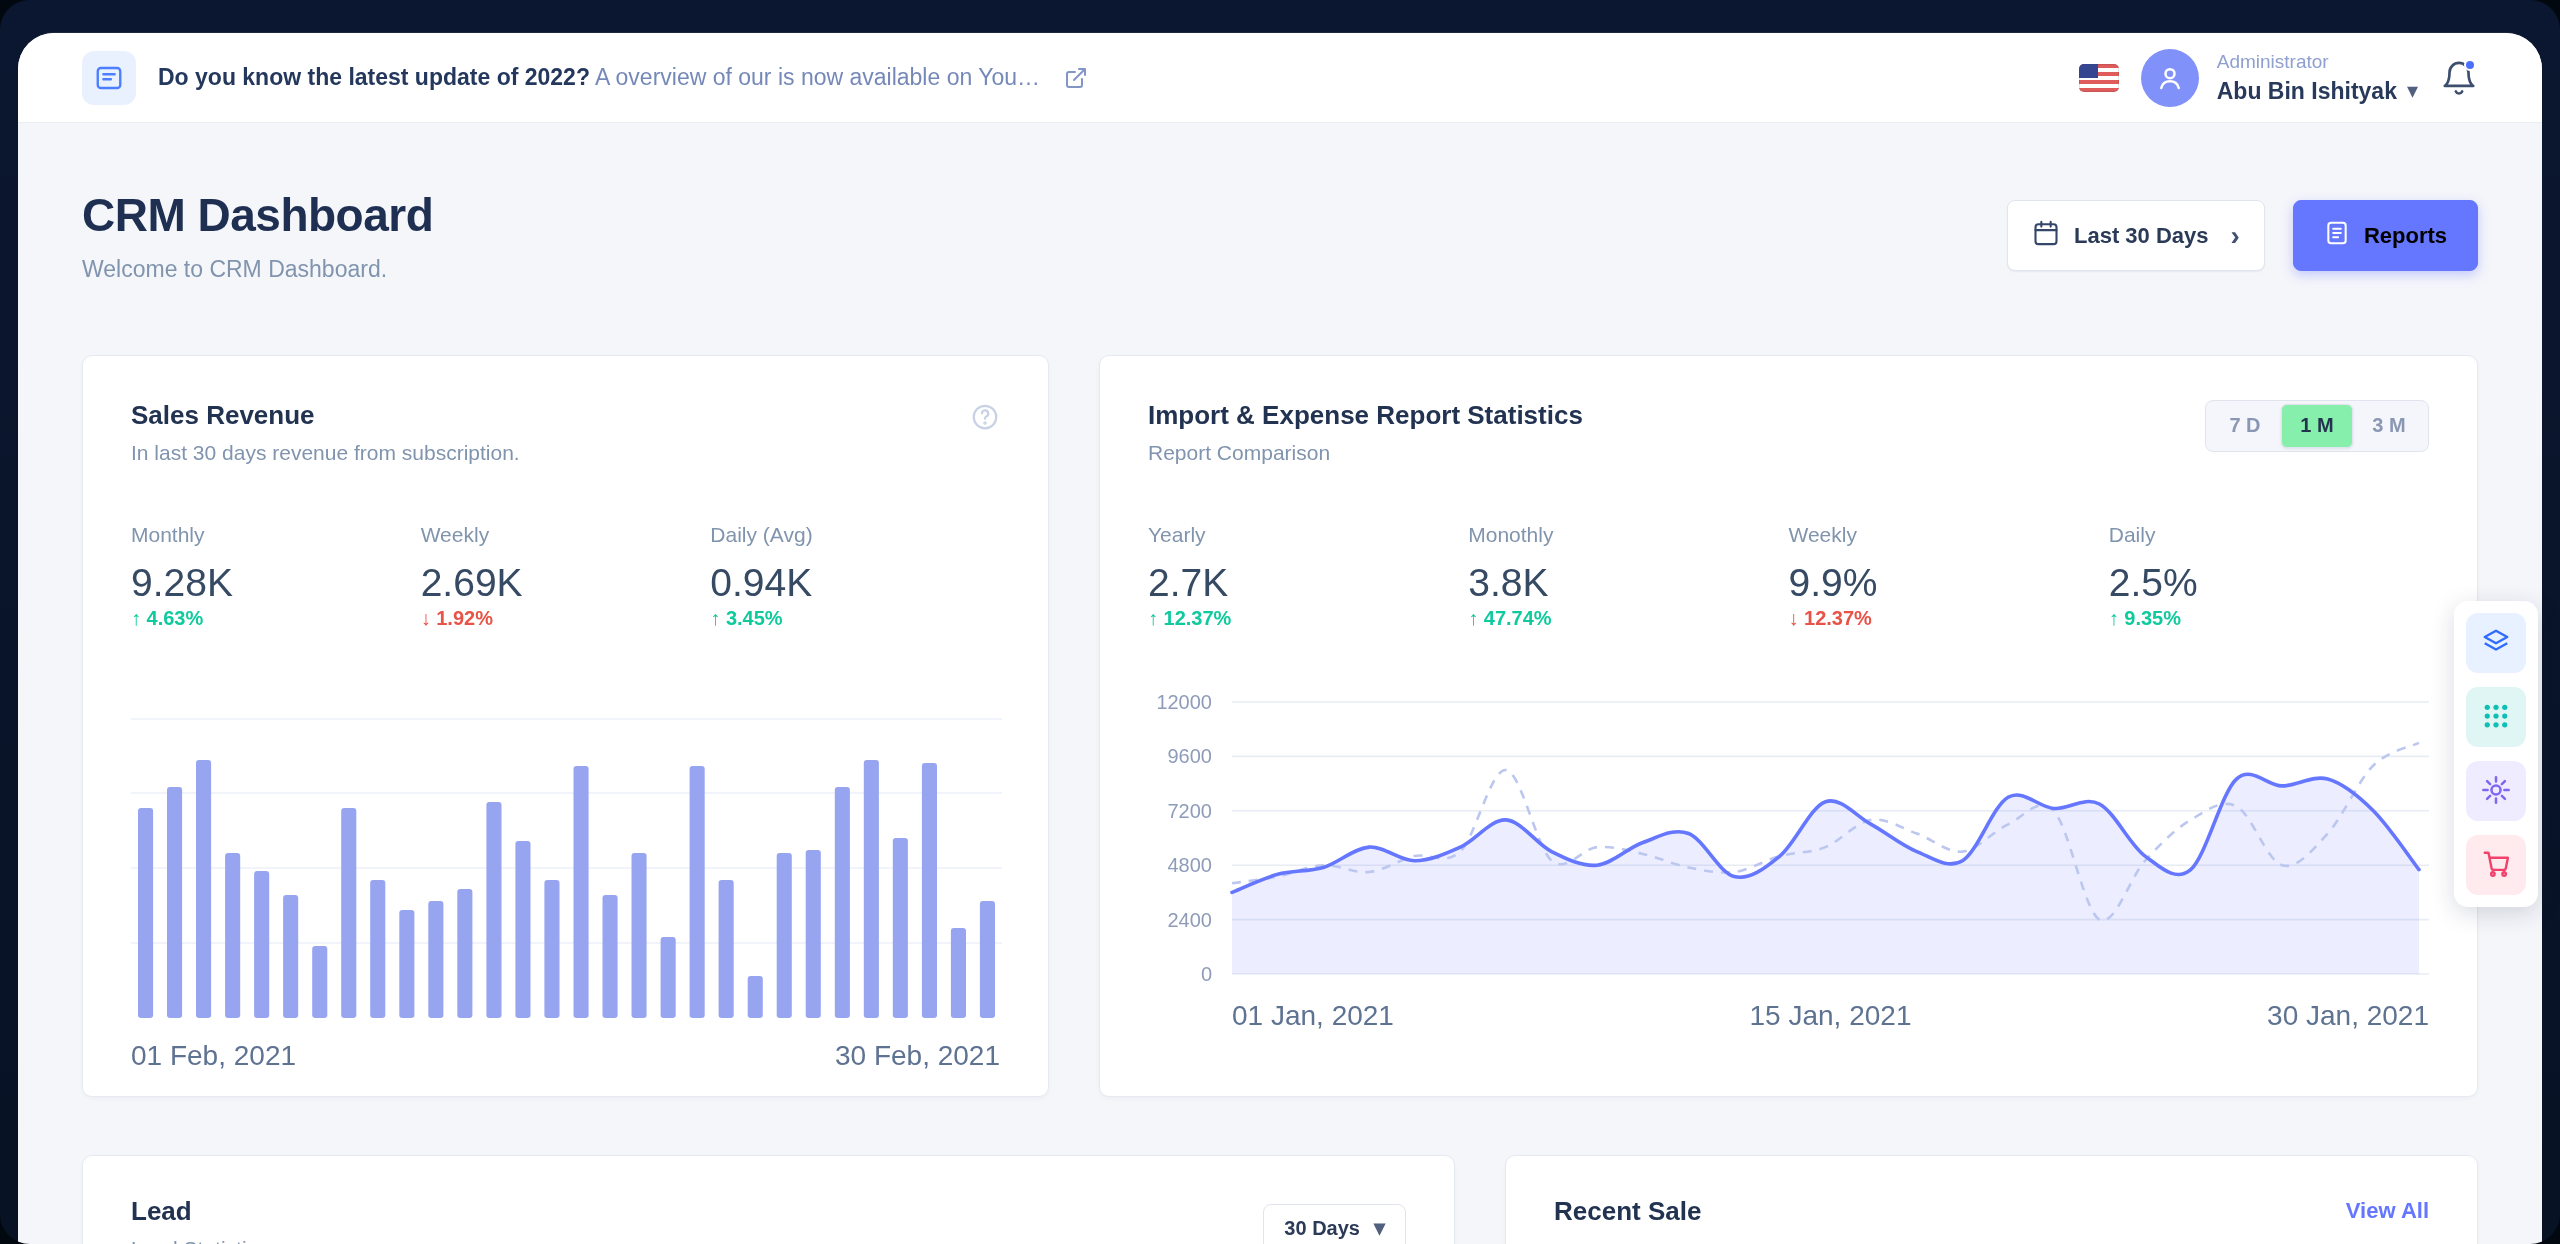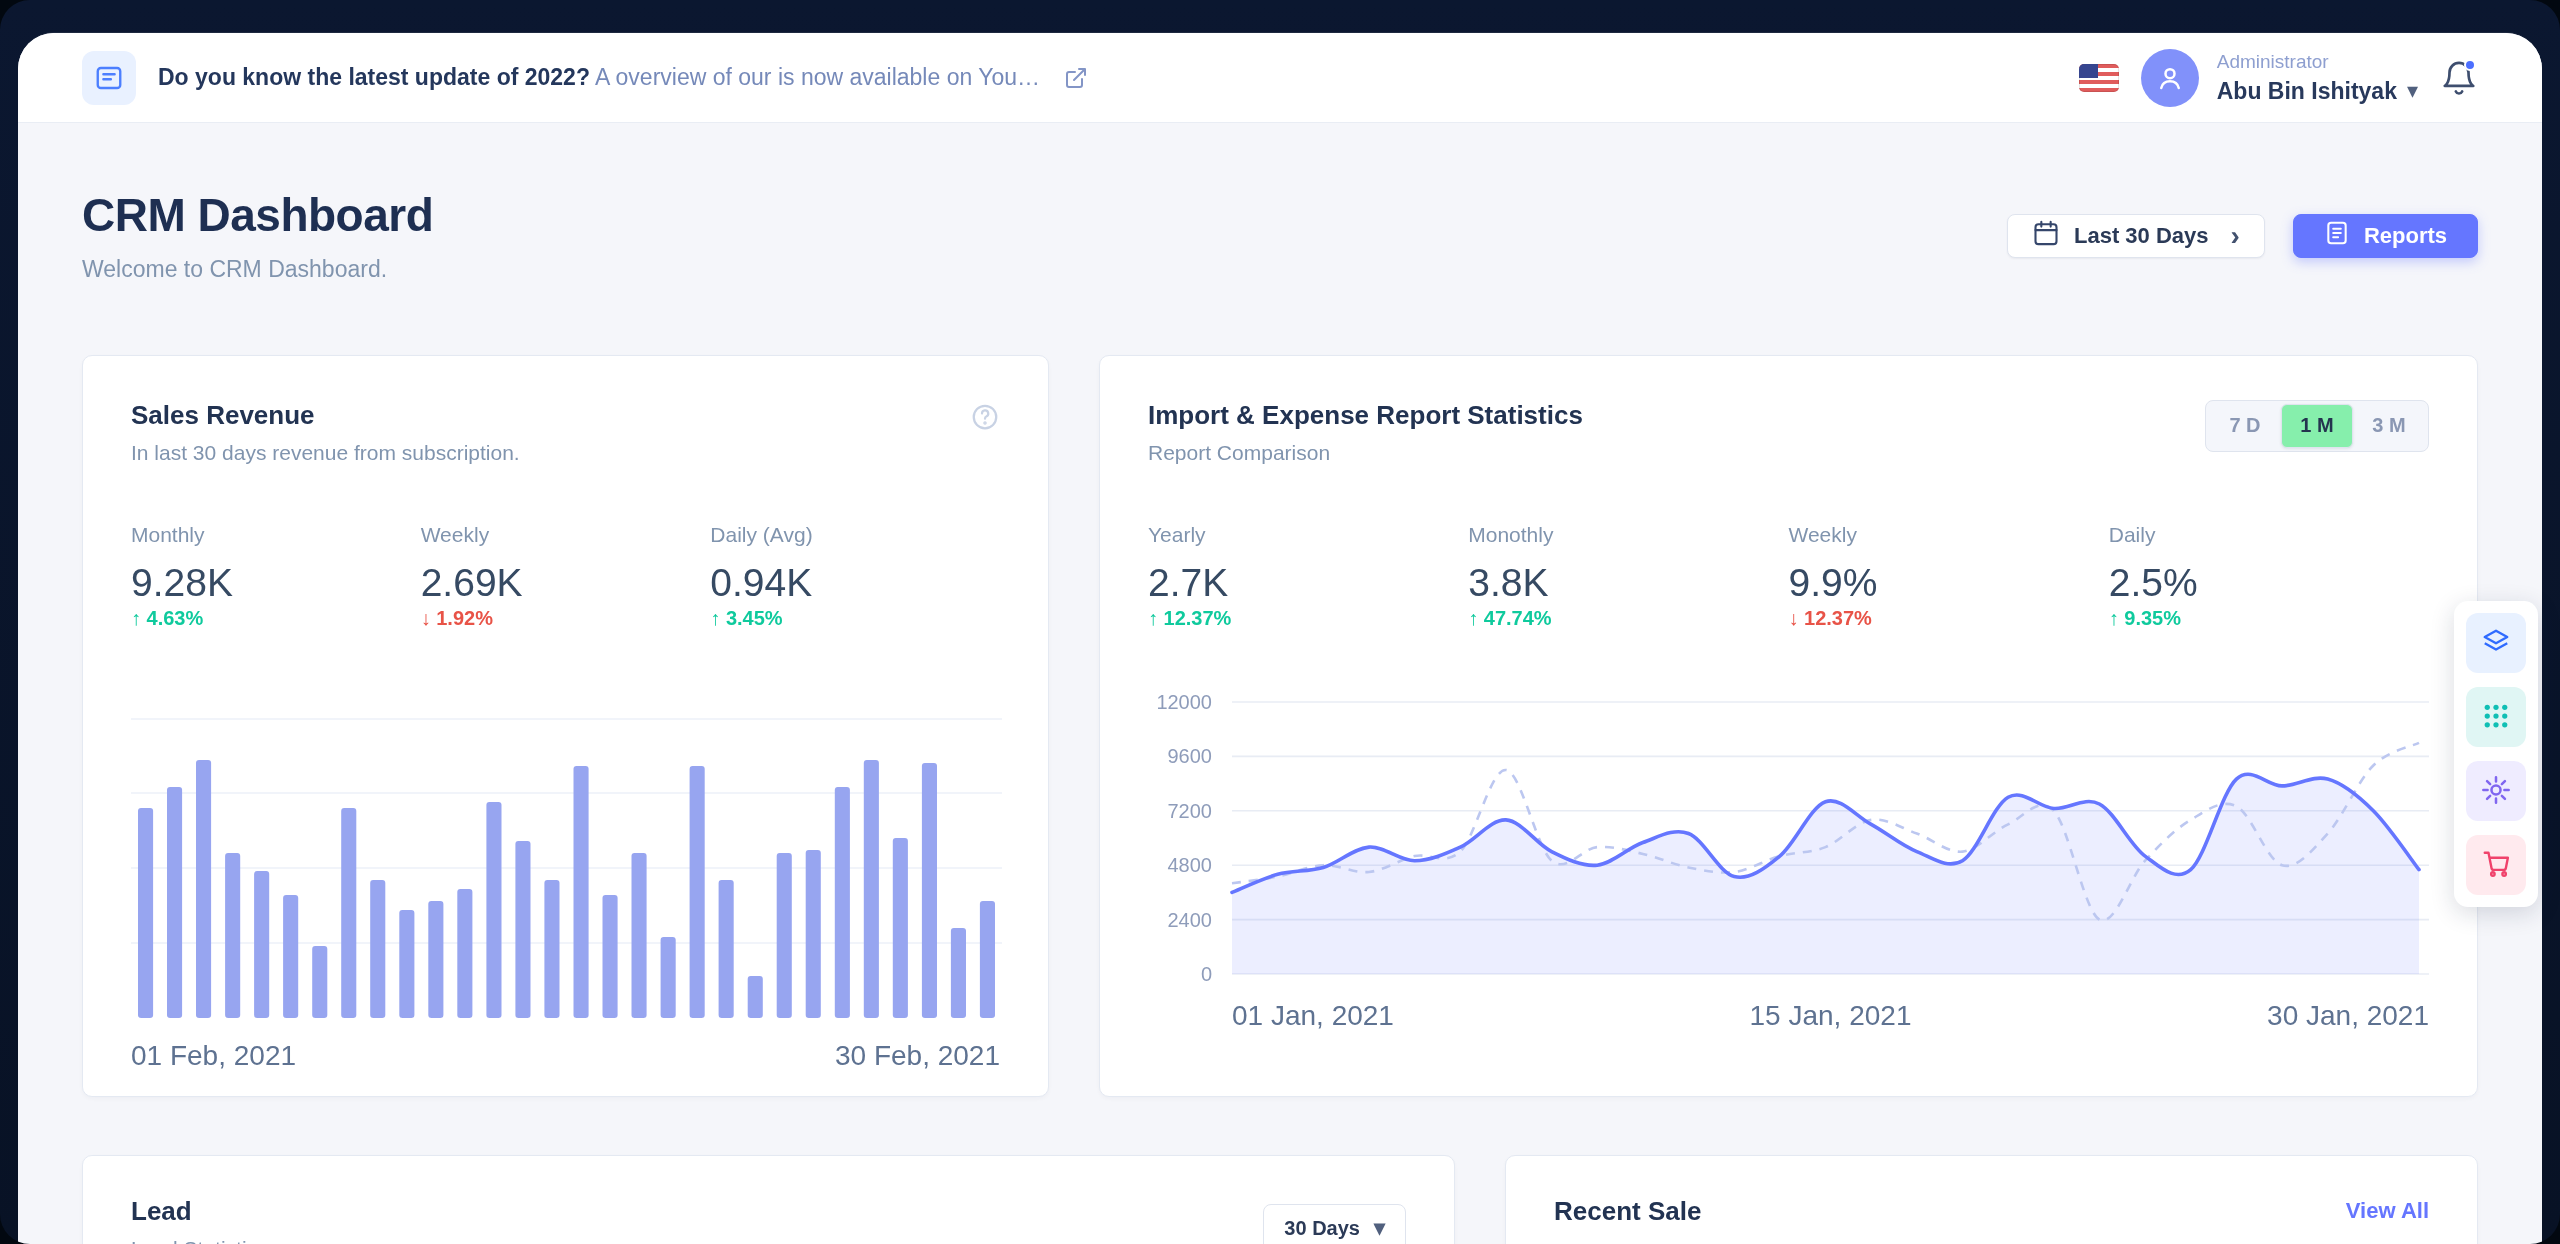--- a/index.html
+++ b/index.html
@@ -33,25 +33,25 @@
   .chev{color:#51607e;font-size:22px;line-height:1}
   .bell-btn{position:relative;background:none;border:none;cursor:pointer;display:flex}
   .bell-dot{position:absolute;top:0;right:2px;width:12px;height:12px;border-radius:50%;background:#4c6fff;border:2px solid #fff}
 
   
   .content{padding:66px 64px 0}
   .page-head{display:flex;align-items:center;justify-content:space-between}
   .page-title{font-size:46px;font-weight:bold;color:#1e2f52;letter-spacing:-.5px;line-height:1.15}
   .page-sub{font-size:23px;color:#8094ae;margin-top:14px}
   .head-actions{display:flex;align-items:center;gap:28px}
-  .btn{display:flex;align-items:center;gap:14px;height:44px;border-radius:8px;font-size:22px;font-weight:bold;
+  .btn{display:flex;align-items:center;gap:14px;height:71px;border-radius:8px;font-size:22px;font-weight:bold;
     font-family:inherit;cursor:pointer}
   .btn-white{background:#fff;border:1px solid #dfe4ee;color:#2b3a57;padding:0 24px;box-shadow:0 1px 2px rgba(30,40,70,.06)}
   .chev-r{font-size:28px;color:#42516e;margin-left:8px;line-height:1}
-  .btn-primary{background:#6576ff;border:1px solid #6576ff;color:#ffffff;padding:18px 30px;box-shadow:0 4px 12px rgba(101,118,255,.35)}
+  .btn-primary{background:#6576ff;border:1px solid #6576ff;color:#000000;padding:18px 30px;box-shadow:0 4px 12px rgba(101,118,255,.35)}
 
   
   .cards-row{display:flex;gap:50px;margin-top:72px;align-items:stretch}
   .cards-row2{display:flex;gap:50px;margin-top:58px;align-items:stretch}
   .card{background:#fff;border:1px solid #e4e9f2;border-radius:10px;box-shadow:0 2px 4px rgba(31,43,70,.03)}
   .card-sales{width:967px;height:742px;padding:44px 48px}
   .card-report{flex:1;height:742px;padding:44px 48px}
   .card-head{display:flex;align-items:flex-start;justify-content:space-between}
   .card-title{font-size:26px;font-weight:bold;color:#223352}
   .card-sub{font-size:21px;color:#8094ae;margin-top:10px}

